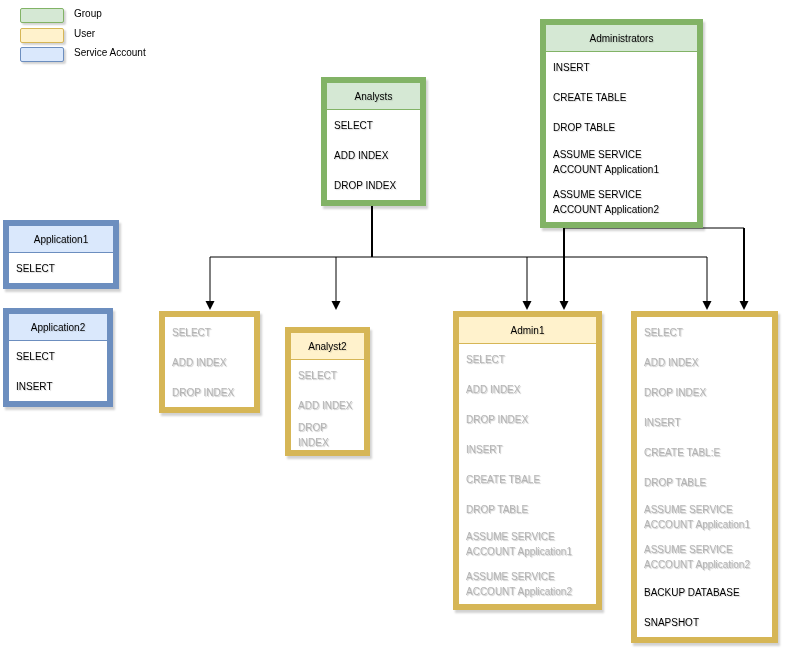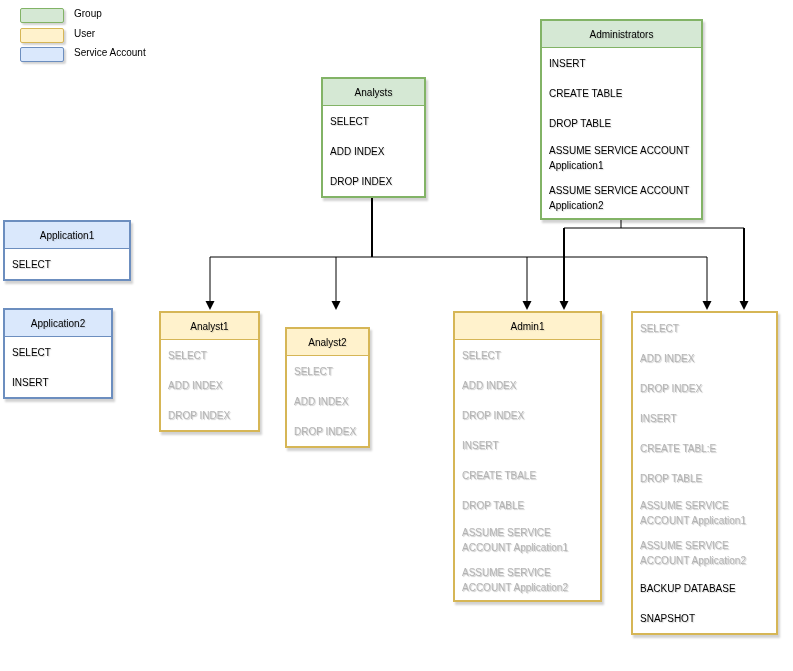--- a/index.html
+++ b/index.html
@@ -9,21 +9,21 @@
   }
   
   .legend{position:absolute;left:0;top:0;}
   .legend-swatch{
     position:absolute;left:20px;width:42px;height:13px;border:1px solid #999;
     border-radius:2px;box-shadow:2px 2px 2px rgba(0,0,0,0.18);
   }
   .legend-label{position:absolute;left:74px;white-space:nowrap;}
   
   .node{
-    position:absolute;background:#ffffff;border:2px solid #0369a1;
+    position:absolute;background:#ffffff;border:6px solid #0369a1;
     box-shadow:2px 3px 2px rgba(0,0,0,0.18);box-sizing:border-box;
   }
   .node-header{
     height:27px;display:flex;align-items:center;justify-content:center;
     border-bottom:1px solid;box-sizing:border-box;white-space:nowrap;
     text-shadow:1px 1px 1px rgba(0,0,0,0.12);
   }
   .node-item{
     display:flex;align-items:center;box-sizing:border-box;
     padding-left:7px;padding-right:10px;line-height:15px;
@@ -88,31 +88,30 @@
         <div class="node-item lines1 direct">DROP TABLE</div>
         <div class="node-item lines2 direct">ASSUME SERVICE ACCOUNT Application1</div>
         <div class="node-item lines2 direct">ASSUME SERVICE ACCOUNT Application2</div>
       </div>
       <div class="node kind-group" style="left: 321px; top: 77px; width: 105px;">
         <div class="node-header">Analysts</div>
         <div class="node-item lines1 direct">SELECT</div>
         <div class="node-item lines1 direct">ADD INDEX</div>
         <div class="node-item lines1 direct">DROP INDEX</div>
       </div>
-      <div class="node kind-service" style="left: 3px; top: 220px; width: 128px;">
+      <div class="node kind-service" style="left: 3px; top: 220px; width: 116px;">
         <div class="node-header">Application1</div>
         <div class="node-item lines1 direct">SELECT</div>
       </div>
       <div class="node kind-service" style="left: 3px; top: 308px; width: 110px;">
         <div class="node-header">Application2</div>
         <div class="node-item lines1 direct">SELECT</div>
         <div class="node-item lines1 direct">INSERT</div>
       </div>
       <div class="node kind-user" style="left: 159px; top: 311px; width: 101px;">
-        <div class="node-header">Analyst1</div>
         <div class="node-item lines1 inherited">SELECT</div>
         <div class="node-item lines1 inherited">ADD INDEX</div>
         <div class="node-item lines1 inherited">DROP INDEX</div>
       </div>
       <div class="node kind-user" style="left: 285px; top: 311px; width: 85px; margin-top: 16px;">
         <div class="node-header">Analyst2</div>
         <div class="node-item lines1 inherited">SELECT</div>
         <div class="node-item lines1 inherited">ADD INDEX</div>
         <div class="node-item lines1 inherited">DROP INDEX</div>
       </div>

